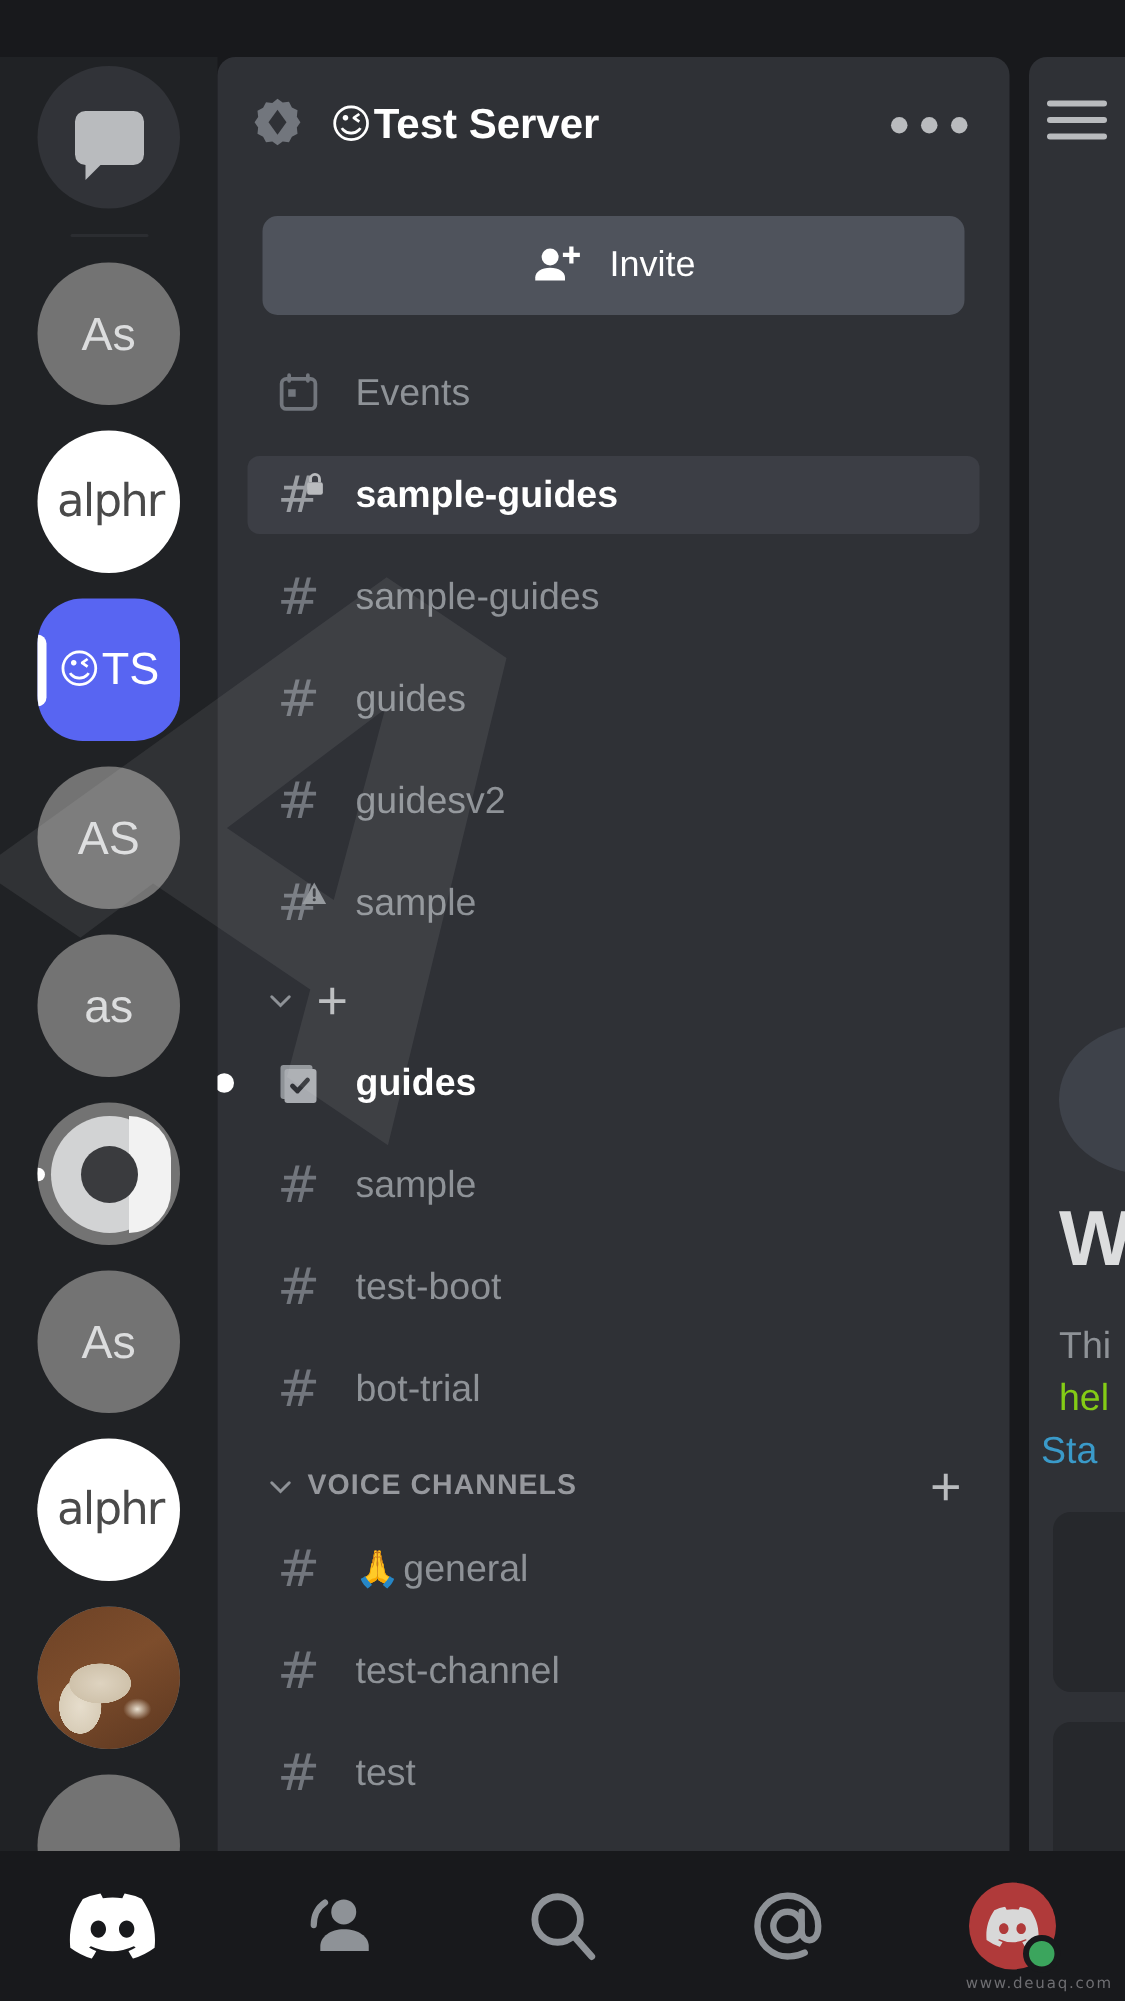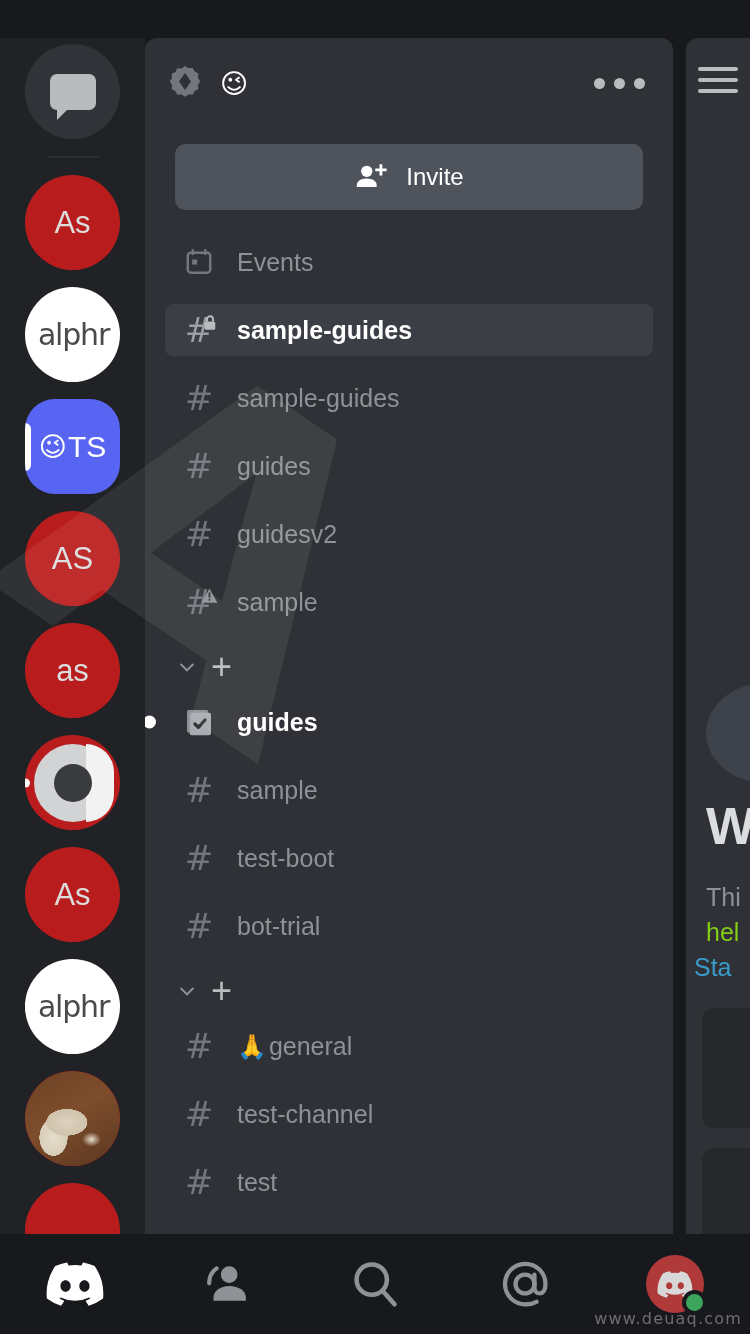--- a/index.html
+++ b/index.html
@@ -17,34 +17,34 @@
     position:absolute;
     font-family:"DejaVu Sans", sans-serif;
     font-weight:700;
     color:rgba(255,255,255,0.075);
     white-space:nowrap;
     line-height:1;
   }
   .wm-a { left:40px; top:330px; font-size:430px; transform:rotate(34deg); letter-spacing:-14px; }
   .wm-url {
     position:absolute; right:8px; bottom:6px; z-index:60;
-    font-size:16px; color:#6e6e72; letter-spacing:1.2px;
+    font-size:10px; color:#6e6e72; letter-spacing:1.2px;
     font-family:"DejaVu Sans", sans-serif;
   }
 
   
   .rail {
     position:absolute; left:0; top:0; width:145px; height:1240px;
     background:#202225; z-index:5;
     padding-top:44px;
   }
   .rail-scroll { position:relative; }
   .guild {
     position:relative; width:95px; height:95px; margin:0 auto 17px auto;
-    border-radius:50%; background:#b91c1c;
+    border-radius:50%; background:#737373;
     display:flex; align-items:center; justify-content:center;
     color:#dcddde; font-size:31px; font-weight:400;
     overflow:hidden;
   }
   .guild.dm { background:#313338; border-radius:50%; }
   .guild.dm .bubble {
     width:46px; height:36px; background:#b9bbbe; border-radius:7px; position:relative;
   }
   .guild.dm .bubble:after {
     content:""; position:absolute; left:7px; bottom:-10px;
@@ -280,20 +280,21 @@
 
   <div class="panel">
 
     <div class="panel-header">
       <svg class="badge-icon" viewBox="0 0 24 24">
         <path fill="#72767d" d="M12 0.6l2.3 1.6 2.8-.3 1.3 2.5 2.5 1.3-.3 2.8L22.2 11l-1.6 2.3.3 2.8-2.5 1.3-1.3 2.5-2.8-.3L12 21.2 9.7 19.6l-2.8.3-1.3-2.5-2.5-1.3.3-2.8L1.8 11l1.6-2.3-.3-2.8L5.6 4.6 6.9 2.1l2.8.3z"></path>
         <path fill="#2f3136" d="M12 5.4l4 5.6-4 5.6-4-5.6z"></path>
       </svg>
       <div class="server-name">
         <span class="server-emoji">😉</span>
+          <span>Test Server</span>
       </div>
       <div class="kebab">
           <i></i>
           <i></i>
           <i></i>
         </div>
     </div>
 
     <div class="invite-btn">
       <svg width="34" height="34" viewBox="0 0 24 24">
@@ -402,20 +403,21 @@
           </div>
         <div class="chan-name">bot-trial</div>
       </div>
 
       <div class="cat-row">
         <div class="cat-chevron">
           <svg width="20" height="20" viewBox="0 0 24 24">
               <path d="M5 9l7 7 7-7" fill="none" stroke="#8e9297" stroke-width="2.4" stroke-linecap="round"></path>
             </svg>
         </div>
+        <div class="cat-label">VOICE CHANNELS</div>
         <div class="cat-plus">+</div>
       </div>
 
       <div class="chan-row">
         <div class="chan-ico">
             <span class="hash">#</span>
           </div>
         <div class="chan-name"><span class="emoji-inline">🙏</span><span>general</span></div>
       </div>
 

